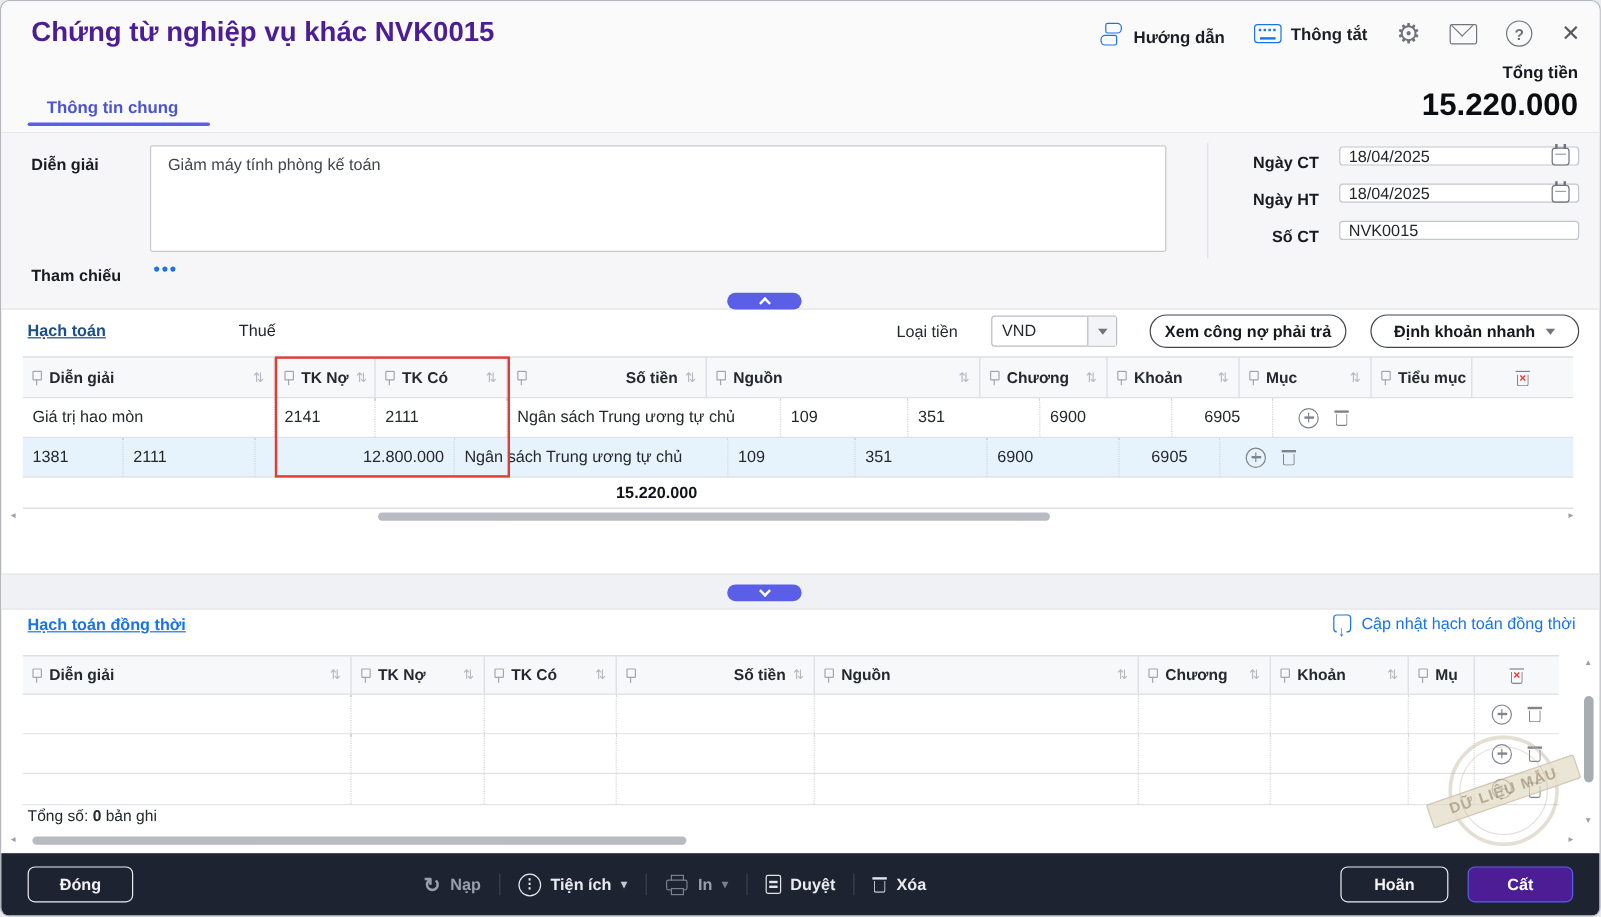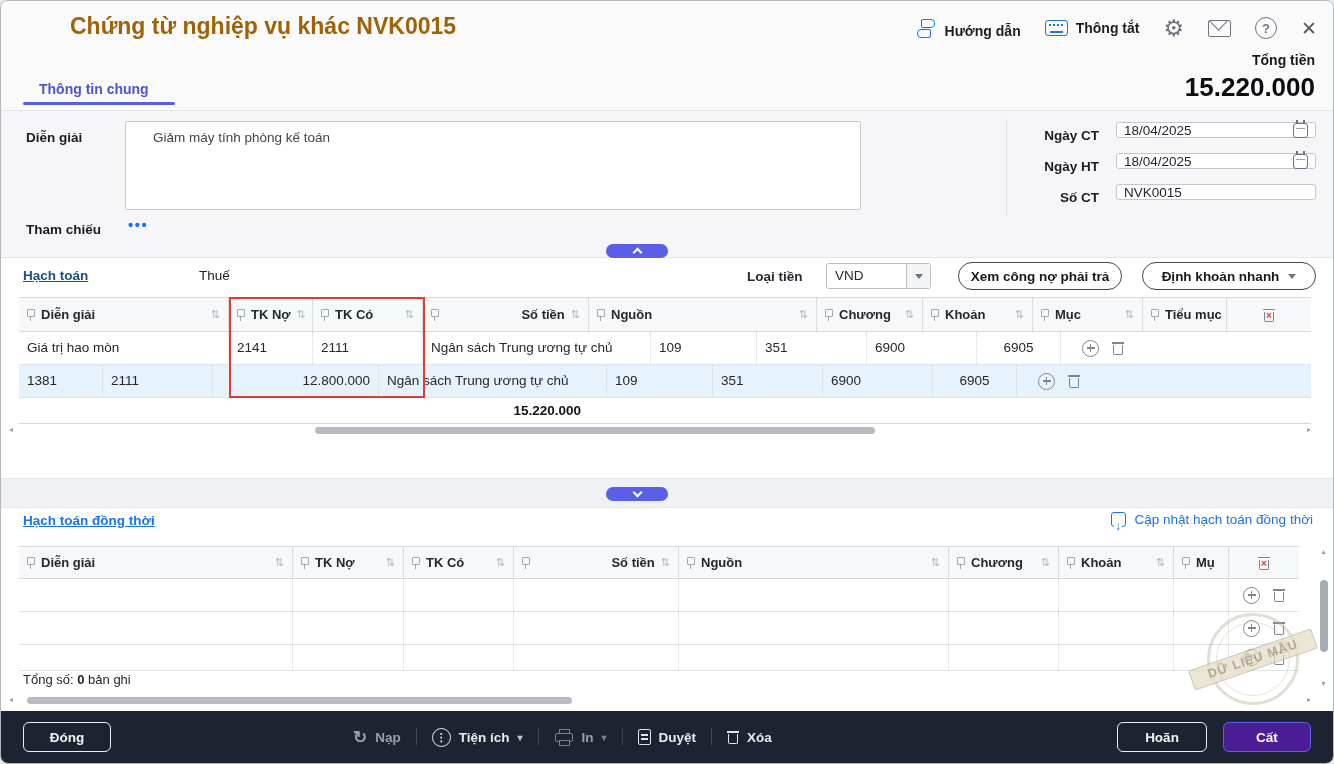--- a/index.html
+++ b/index.html
@@ -4,21 +4,21 @@
 <style>
   * { margin:0; padding:0; box-sizing:border-box; }
   html,body { background:#e9eaec; font-family:"Liberation Sans",sans-serif; }
   .dialog { position:relative; width:1334px; height:764px; background:#fff;
             border:1px solid #b3b6ba; border-radius:8px; overflow:hidden;
             color:#24292f; font-size:13px; }
 
   
   .titlebar { position:absolute; left:0; top:0; width:100%; height:110px;
               background:#fafafb; border-bottom:1px solid #e4e5e8; }
-  .title { position:absolute; left:25px; top:12px; font-size:23px; font-weight:bold; color:#a16207;margin-left:44px; }
+  .title { position:absolute; left:25px; top:12px; font-size:23px; font-weight:bold; color:#4c1d95; }
   .tb-actions { position:absolute; right:16px; top:13px; display:flex; align-items:center; gap:24px; height:28px; }
   .tb-link { display:flex; align-items:flex-end; gap:8px; font-weight:bold; font-size:14px; color:#1b1e24; cursor:pointer; }
   .tb-ic { color:#70747e; cursor:pointer; display:flex; align-items:center; justify-content:center; }
   .gear { font-size:23px; line-height:1; }
   .qm { width:22px; height:22px; border:1.7px solid #70747e; border-radius:50%; font-size:13px; font-weight:bold; }
   .close { font-size:19px; color:#565b64; }
   .ic-guide { position:relative; width:21px; height:21px; }
   .ic-guide::before { content:""; position:absolute; top:1px; left:5px; width:12px; height:7px;
                       border:1.7px solid #1a73e8; border-radius:2px 4px 4px 2px; }
   .ic-guide::after  { content:""; position:absolute; bottom:1px; left:1px; width:12px; height:7px;
@@ -35,23 +35,23 @@
   .main-tab { position:absolute; left:38px; top:80px; font-size:14px; font-weight:bold; color:#4c54d2; cursor:pointer; }
   .main-tab-underline { position:absolute; left:22px; top:101px; width:152px; height:3px; background:#5b5fe8; border-radius:2px; }
 
   
   .form-panel { position:absolute; left:0; top:110px; width:100%; height:147px;
                 background:#f6f6f8; border-bottom:1px solid #e4e5e8; }
   .lb { position:absolute; font-weight:bold; color:#191c21; font-size:13.5px; }
   .lb-desc { left:25px; top:19px; }
   .lb-ref  { left:25px; top:111px; }
   .ref-dots { position:absolute; left:127px; top:105px; color:#1a73e8; font-size:15px; font-weight:bold; letter-spacing:1.5px; cursor:pointer; }
-  .desc-input { position:absolute; left:124px; top:10px; width:736px; height:89px;
+  .desc-input { position:absolute; left:124px; top:10px; width:847px; height:89px;
                 border:1px solid #c6c9ce; border-radius:2px; background:#fff; resize:none;
-                font-family:inherit; font-size:13.5px; color:#41454c; padding:8px 27px; }
+                font-family:inherit; font-size:13.5px; color:#41454c; padding:8px 14px; }
   .vdiv { position:absolute; left:1005px; top:8px; width:1px; height:96px; background:#dcdee2; }
   .rlb { position:absolute; left:1030px; width:68px; text-align:right; font-weight:bold; font-size:13.5px; color:#191c21; }
   .rlb.r1 { top:17px; } .rlb.r2 { top:48px; } .rlb.r3 { top:79px; }
   .inp { position:absolute; left:1115px; width:200px; height:16px; background:#fff;
          border:1px solid #c3c6cb; border-radius:3px; display:flex; align-items:center; padding:0 7px; gap:4px; }
   .inp.r1 { top:11px; } .inp.r2 { top:42px; } .inp.r3 { top:73px; }
   .inp input { border:none; outline:none; flex:1; min-width:0; font-family:inherit; font-size:13.5px; color:#23262c; background:transparent; }
   .ic-cal { position:relative; width:15px; height:15px; border:1.5px solid #6d727c; border-radius:3px; flex:none; cursor:pointer; }
   .ic-cal::before { content:""; position:absolute; top:-4px; left:2px; width:2px; height:4px; background:#6d727c; box-shadow:7px 0 #6d727c; }
   .ic-cal::after  { content:""; position:absolute; top:4px; left:2px; right:2px; height:1.5px; background:#9ba0a9; }
@@ -60,21 +60,21 @@
   .pill { position:absolute; left:605px; width:62px; height:14px; border-radius:8px; background:#5b5fe8; cursor:pointer; z-index:6; }
   .pill-up { top:243px; } .pill-down { top:486px; }
   .chev { display:block; width:7px; height:7px; border-left:2px solid #fff; border-top:2px solid #fff; margin:0 auto; }
   .chev.up { transform:rotate(45deg); margin-top:5px; }
   .chev.down { transform:rotate(225deg); margin-top:2px; }
 
   
   .dtab { position:absolute; top:267px; font-size:13.5px; color:#21242a; cursor:pointer; }
   .dtab.active { left:22px; font-weight:bold; color:#1b4f86; text-decoration:underline; }
   .dtab.t2 { left:113px; } .dtab.t3 { left:198px; }
-  .cur-label { position:absolute; left:746px; top:268px; font-weight:bold; font-size:13.5px; }
+  .cur-label { position:absolute; left:746px; top:268px; font-weight:normal; font-size:13.5px; }
   .select { position:absolute; left:825px; top:262px; width:105px; height:26px; background:#fff;
             border:1px solid #b9bcc2; border-radius:3px; display:flex; align-items:stretch; cursor:pointer; }
   .select .val { flex:1; padding:0 8px; line-height:24px; font-size:13.5px; }
   .sel-btn { width:24px; border-left:1px solid #b9bcc2; background:#f3f4f6; display:flex; align-items:center; justify-content:center; }
   .tri { width:0; height:0; border-left:4px solid transparent; border-right:4px solid transparent; border-top:5px solid #6f747d; }
   .pillbtn { position:absolute; top:261px; height:28px; border-radius:14px; border:1px solid #42474f; background:#fff;
              font-family:inherit; font-weight:bold; font-size:13.5px; color:#16191e; cursor:pointer;
              display:flex; align-items:center; justify-content:center; gap:9px; }
   .b1 { left:957px; width:164px; }
   .b2 { left:1141px; width:174px; }

